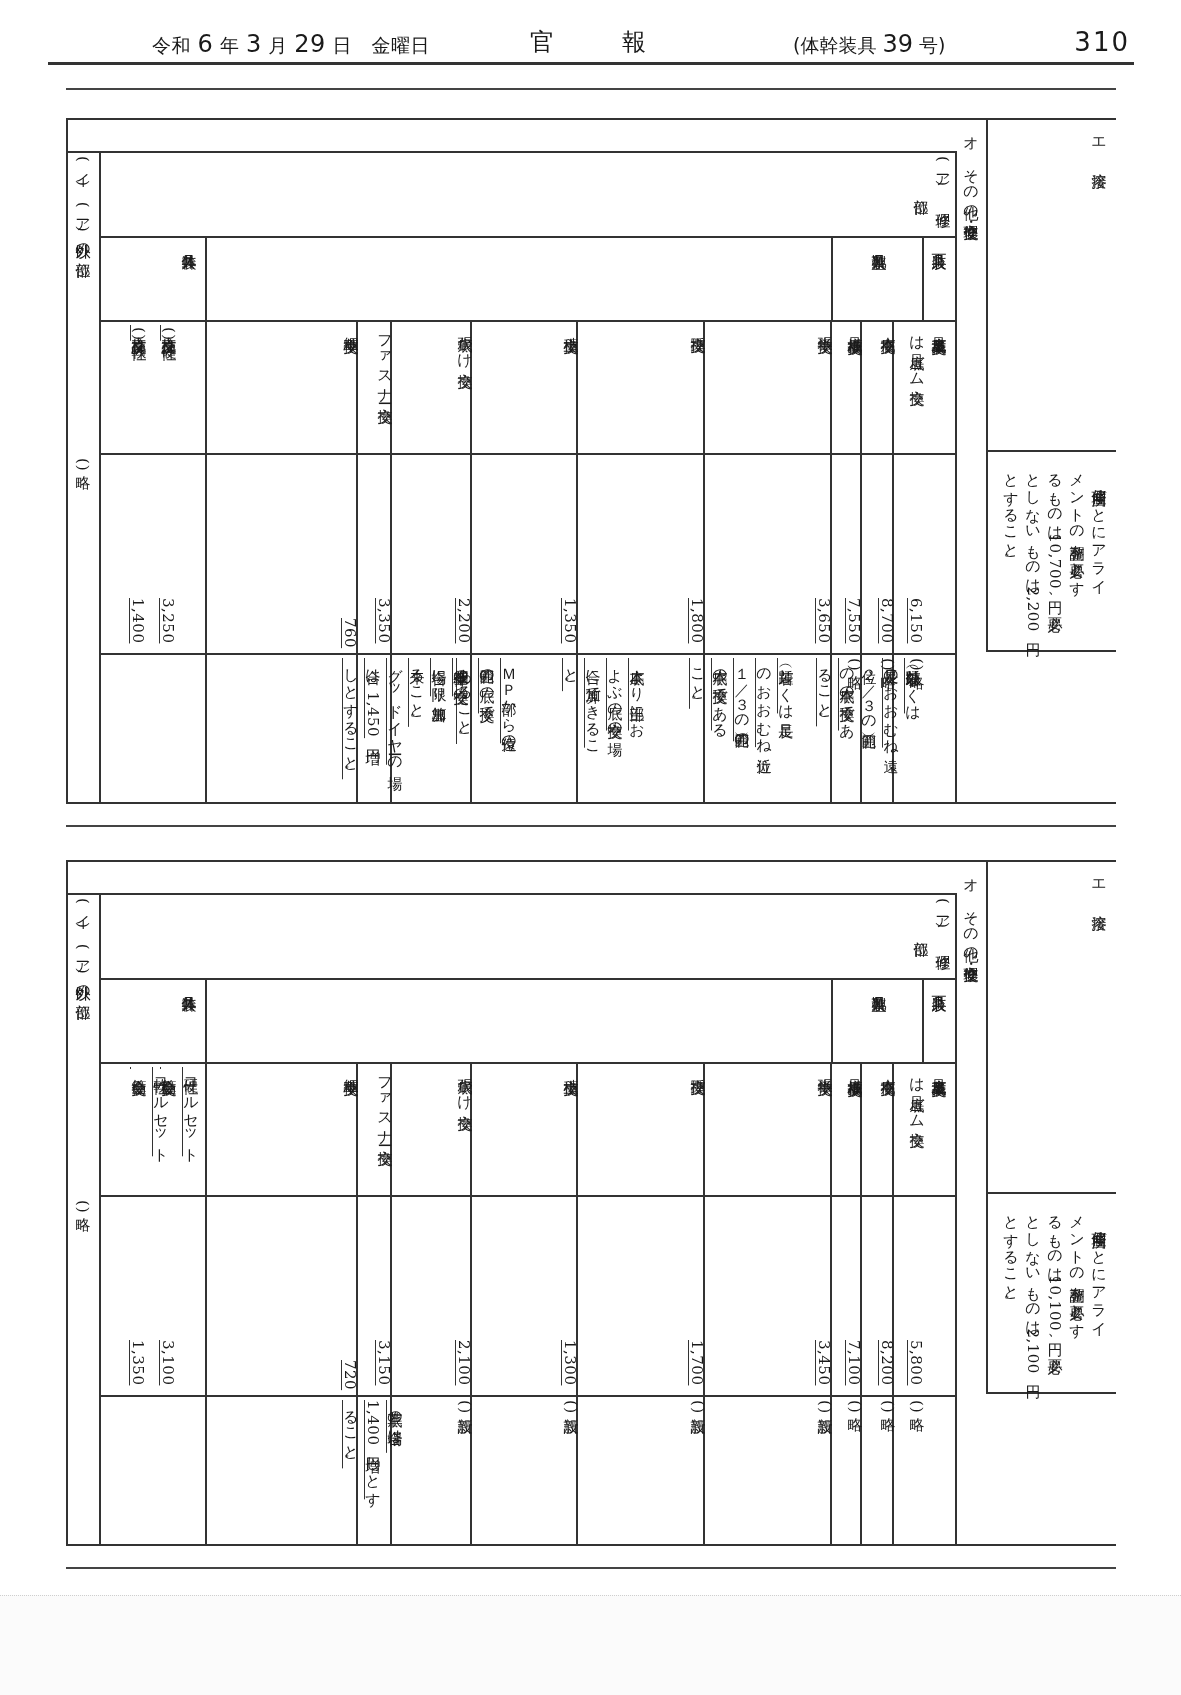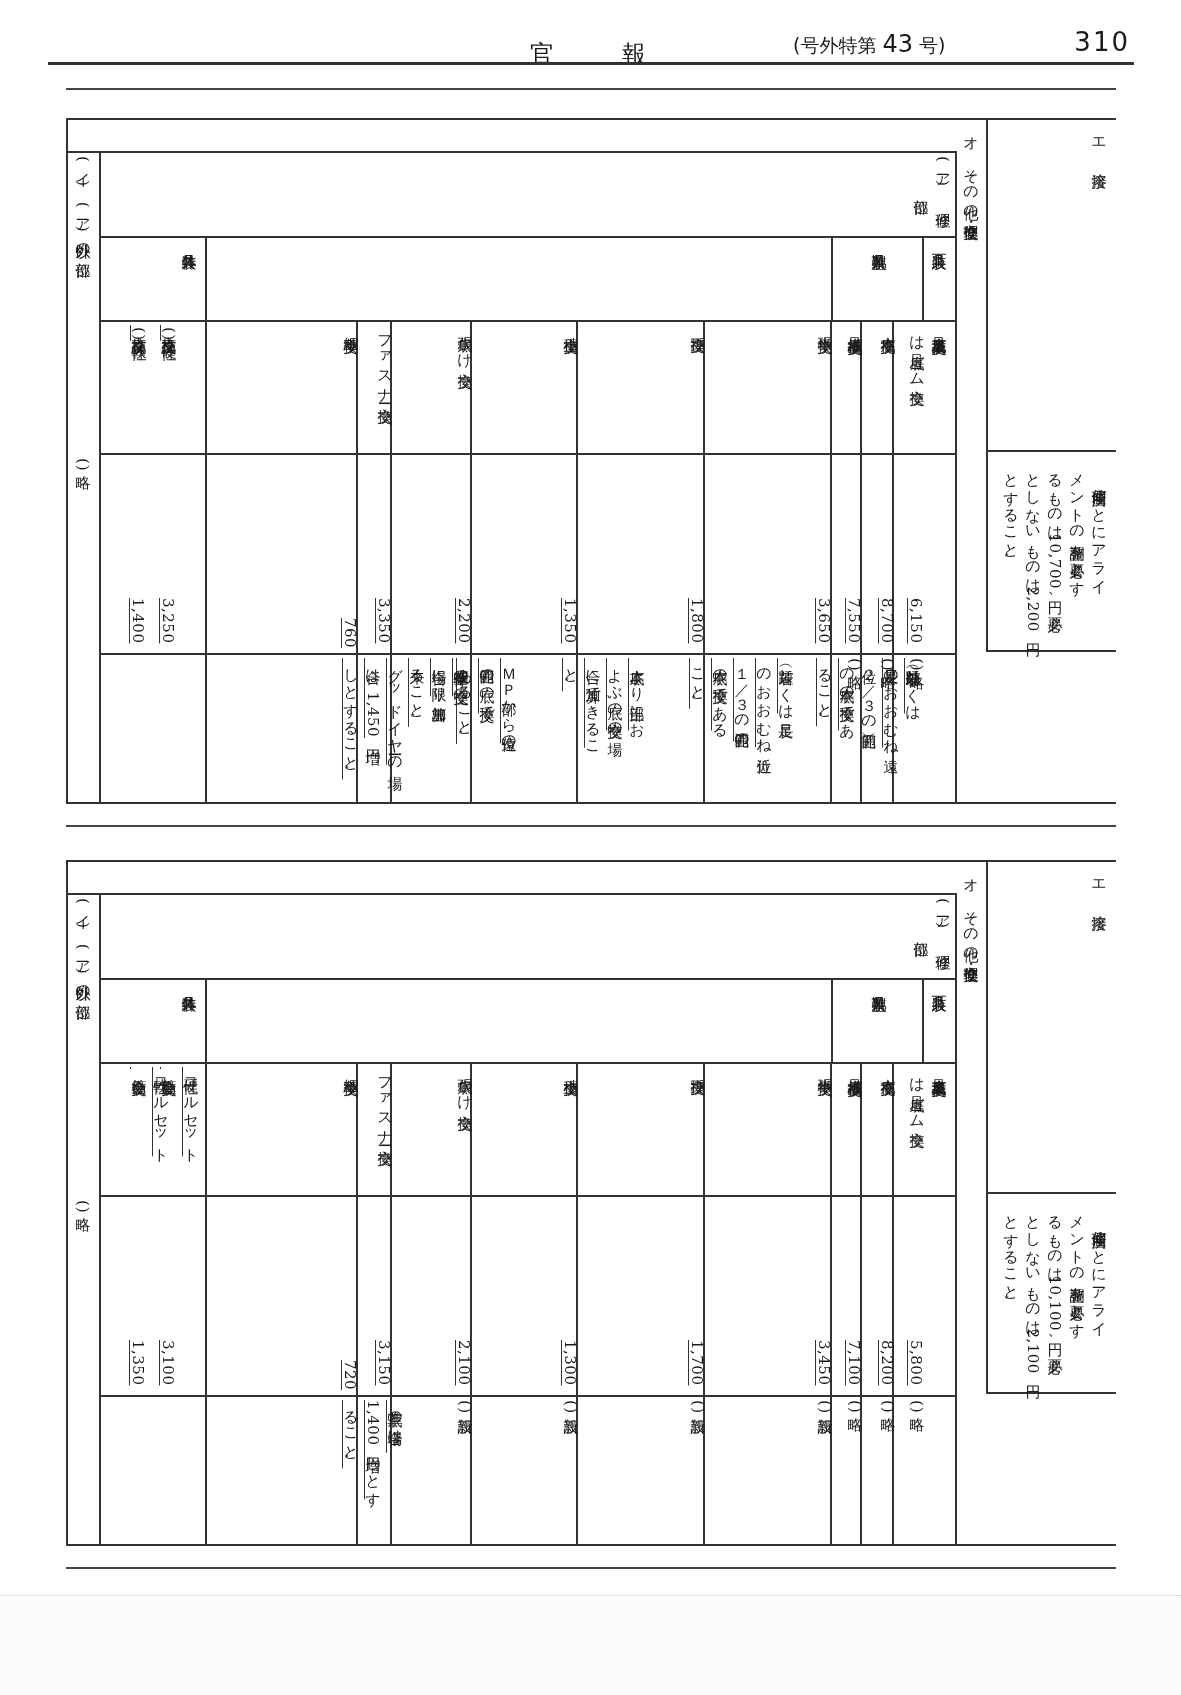--- a/index.html
+++ b/index.html
@@ -5,40 +5,41 @@
   html, body { margin: 0; padding: 0; }
   body {
     width: 1181px; height: 1695px; position: relative; background: #ffffff;
     font-family: "DejaVu Serif", "Liberation Serif", serif; color: #1a1a1a; overflow: hidden;
   }
   .page-bottom { position: absolute; left: 0; top: 1595px; width: 1181px; height: 100px; background: #fbfbfb; border-top: 1px dotted #cfcfcf; }
   .header { position: absolute; left: 48px; top: 24px; width: 1086px; height: 40px; }
   .header span { position: absolute; top: 6px; white-space: nowrap; font-family: "DejaVu Sans", "Liberation Sans", sans-serif; }
   .h-date { left: 104px; font-size: 19px; letter-spacing: 0.5px; }
   .h-date b { font-size: 24px; font-weight: normal; }
-  .h-title { left: 482px; font-size: 24px; letter-spacing: 68px; top: 2px !important; margin-top: 12px; }
+  .h-title { left: 482px; font-size: 24px; letter-spacing: 68px; top: 2px !important; }
   .h-issue { left: 745px; font-size: 19px; }
   .h-issue b { font-size: 24px; font-weight: normal; }
   .h-page { right: 4px; font-size: 26px; letter-spacing: 2px; top: 3px !important; }
   .rule { position: absolute; left: 48px; width: 1086px; background: #333; }
   .rule-thick { top: 62px; height: 3px; }
   .sep { position: absolute; left: 66px; width: 1050px; height: 2px; background: #444; }
   .line { position: absolute; background: #333; }
   .tx { position: absolute; writing-mode: vertical-rl; font-size: 15px; line-height: 22px; white-space: pre; letter-spacing: 0.5px; }
   .num { position: absolute; writing-mode: vertical-rl; font-size: 15px; line-height: 20px; letter-spacing: 0.5px; }
   .ul { text-decoration: underline; text-decoration-color: #333; text-underline-position: left; }
 </style>
 </head>
 <body>
 
 <div class="page-bottom"></div>
 
 <div class="header">
+  <span class="h-date"><span style="position:static">令和</span> <b>6</b> <span style="position:static">年</span> <b>3</b> <span style="position:static">月</span> <b>29</b> <span style="position:static">日</span>　<span style="position:static">金曜日</span></span>
   <span class="h-title">官報</span>
-  <span class="h-issue"><span style="position:static">(号外特第</span> <b>43</b> <span style="position:static">号)</span></span>
+  <span class="h-issue"><span style="position:static">(体幹装具</span> <b>39</b> <span style="position:static">号)</span></span>
   <span class="h-page">310</span>
 </div>
 <div class="rule rule-thick"></div>
 
 <div class="sep" style="top:88px"></div>
 <div class="sep" style="top:825px"></div>
 <div class="sep" style="top:1567px"></div>
 
 <div id="tables">
     <div style="position:absolute;left:0;top:0;width:1181px;height:1695px;">

